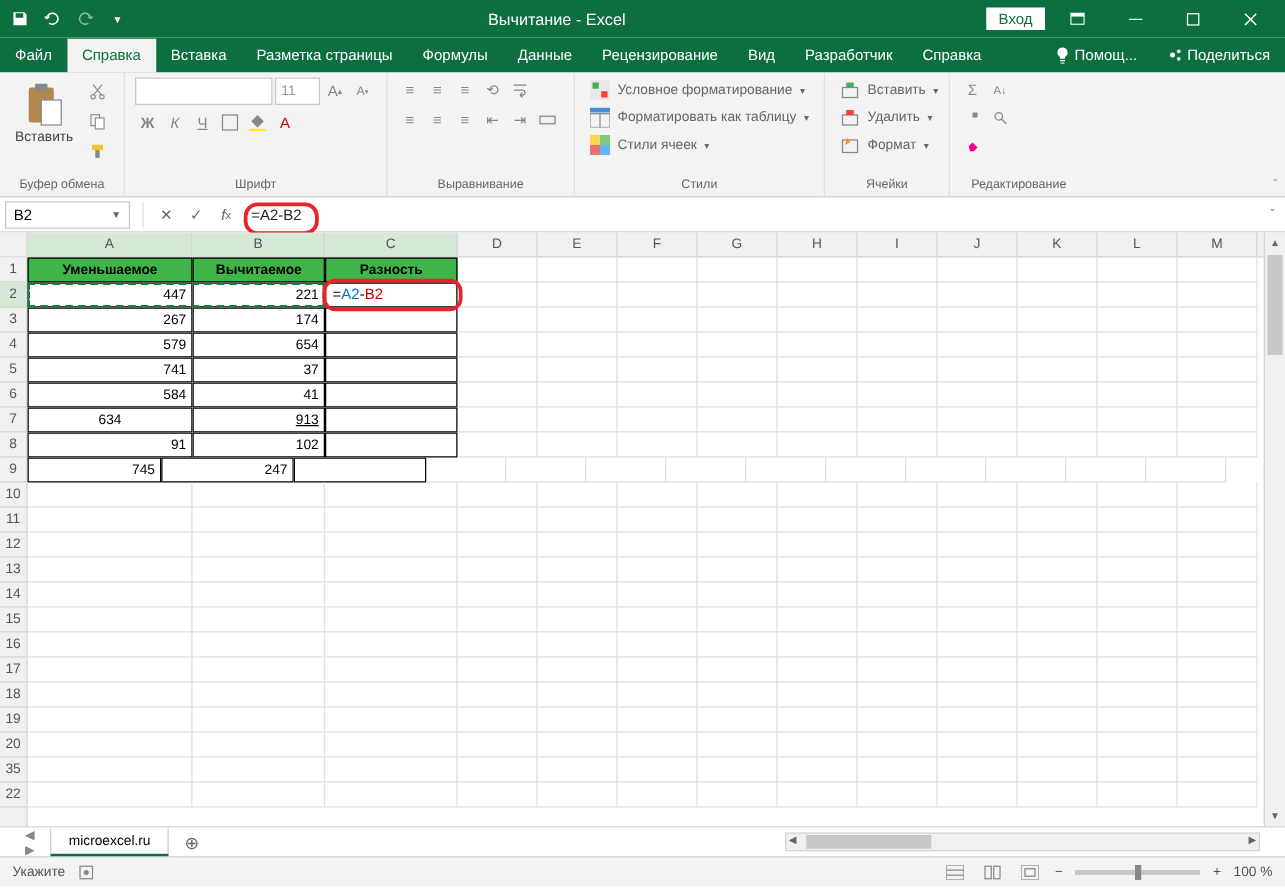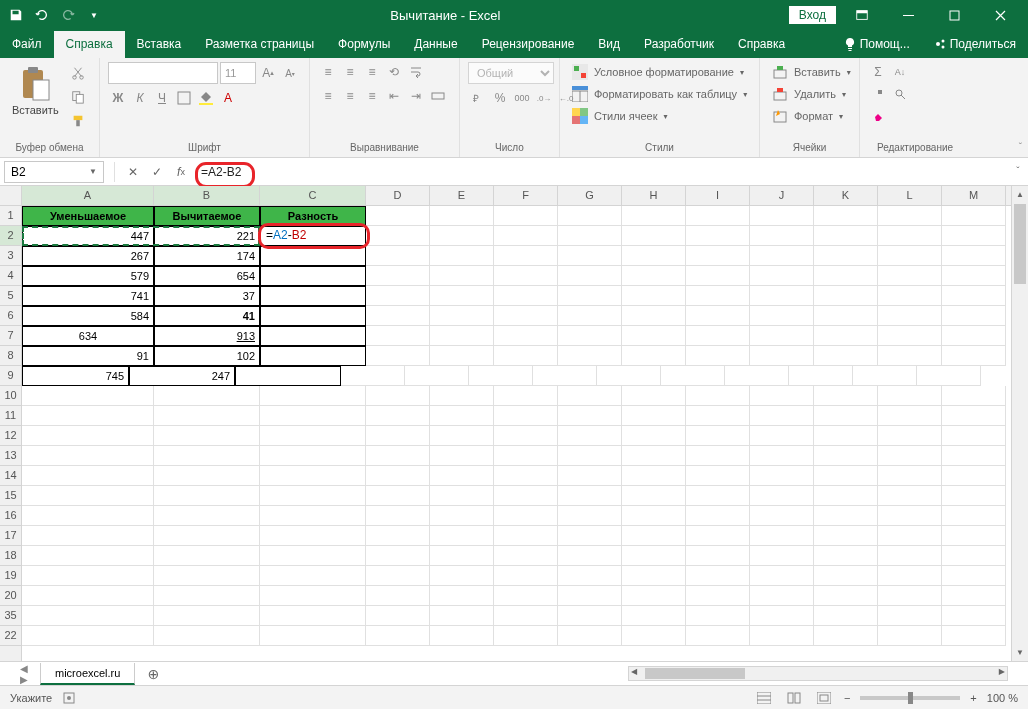--- a/index.html
+++ b/index.html
@@ -254,39 +254,20 @@
         <div class="fmt-btn">
             <svg width="14" height="14" viewBox="0 0 14 14">
               <rect x="1" y="4" width="12" height="6" fill="none" stroke="#888"></rect>
             </svg>
           </div>
       </div>
     </div>
     <div class="ribbon-group-label">Выравнивание</div>
   </div>
 
-  <div class="ribbon-group" style="width:100px">
-    <div class="ribbon-content" style="flex-direction:column;gap:4px">
-      <select class="font-select" style="width:86px" disabled="">
-        <option>Общий</option>
-      </select>
-      <div class="font-row">
-        <div class="fmt-btn">
-            <svg width="14" height="14" viewBox="0 0 14 14">
-              <text x="2" y="11" font-size="10" fill="#888">₽</text>
-            </svg>
-          </div>
-        <div class="fmt-btn">%</div>
-        <div class="fmt-btn" style="font-size:9px">000</div>
-        <div class="fmt-btn" style="font-size:8px">.0→</div>
-        <div class="fmt-btn" style="font-size:8px">←.0</div>
-      </div>
-    </div>
-    <div class="ribbon-group-label">Число</div>
-  </div>
 
   <div class="ribbon-group" style="width:200px">
     <div class="ribbon-content" style="flex-direction:column;gap:2px">
       <div class="style-btn">
         <svg class="style-icon" viewBox="0 0 16 16">
             <rect width="16" height="16" fill="#e8e8e8"></rect>
             <rect x="2" y="2" width="5" height="5" fill="#4caf50"></rect>
             <rect x="9" y="9" width="5" height="5" fill="#f44336"></rect>
           </svg>
         <span>Условное форматирование</span>
@@ -511,21 +492,21 @@
           <div class="cell" style="width: 64px;"></div>
           <div class="cell" style="width: 64px;"></div>
           <div class="cell" style="width: 64px;"></div>
           <div class="cell" style="width: 64px;"></div>
           <div class="cell" style="width: 64px;"></div>
           <div class="cell" style="width: 64px;"></div>
           <div class="cell" style="width: 64px;"></div>
         </div>
         <div class="cells-row">
           <div class="cell data" style="width: 132px;">584</div>
-          <div class="cell data" style="width: 106px; font-weight: bold;">41</div>
+          <div class="cell data" style="width: 106px;">41</div>
           <div class="cell data-c" style="width: 106px;"></div>
           <div class="cell" style="width: 64px;"></div>
           <div class="cell" style="width: 64px;"></div>
           <div class="cell" style="width: 64px;"></div>
           <div class="cell" style="width: 64px;"></div>
           <div class="cell" style="width: 64px;"></div>
           <div class="cell" style="width: 64px;"></div>
           <div class="cell" style="width: 64px;"></div>
           <div class="cell" style="width: 64px;"></div>
           <div class="cell" style="width: 64px;"></div>

